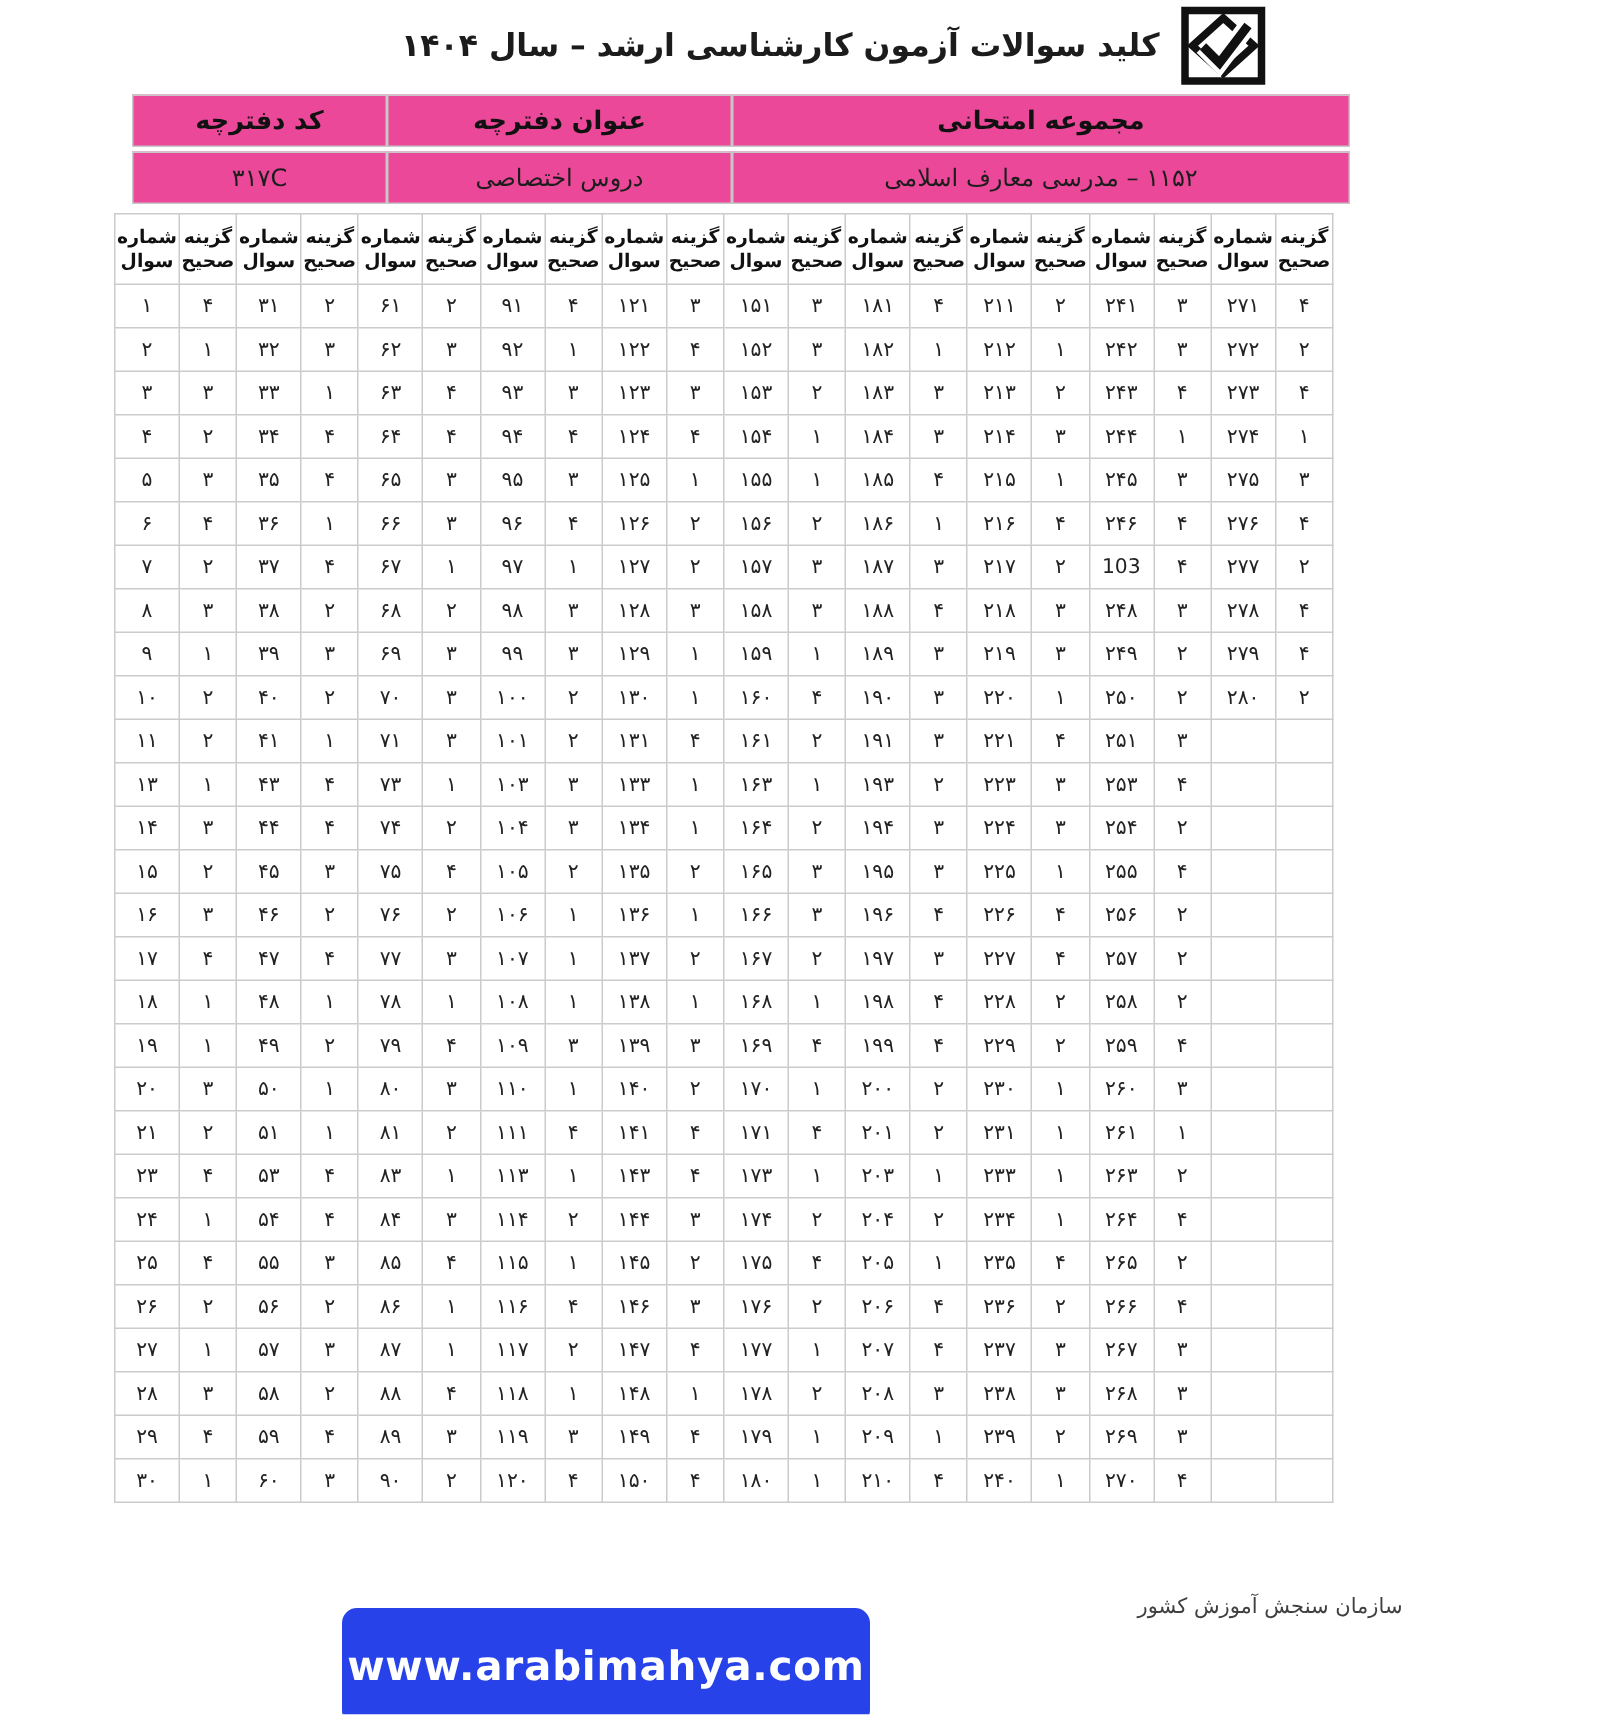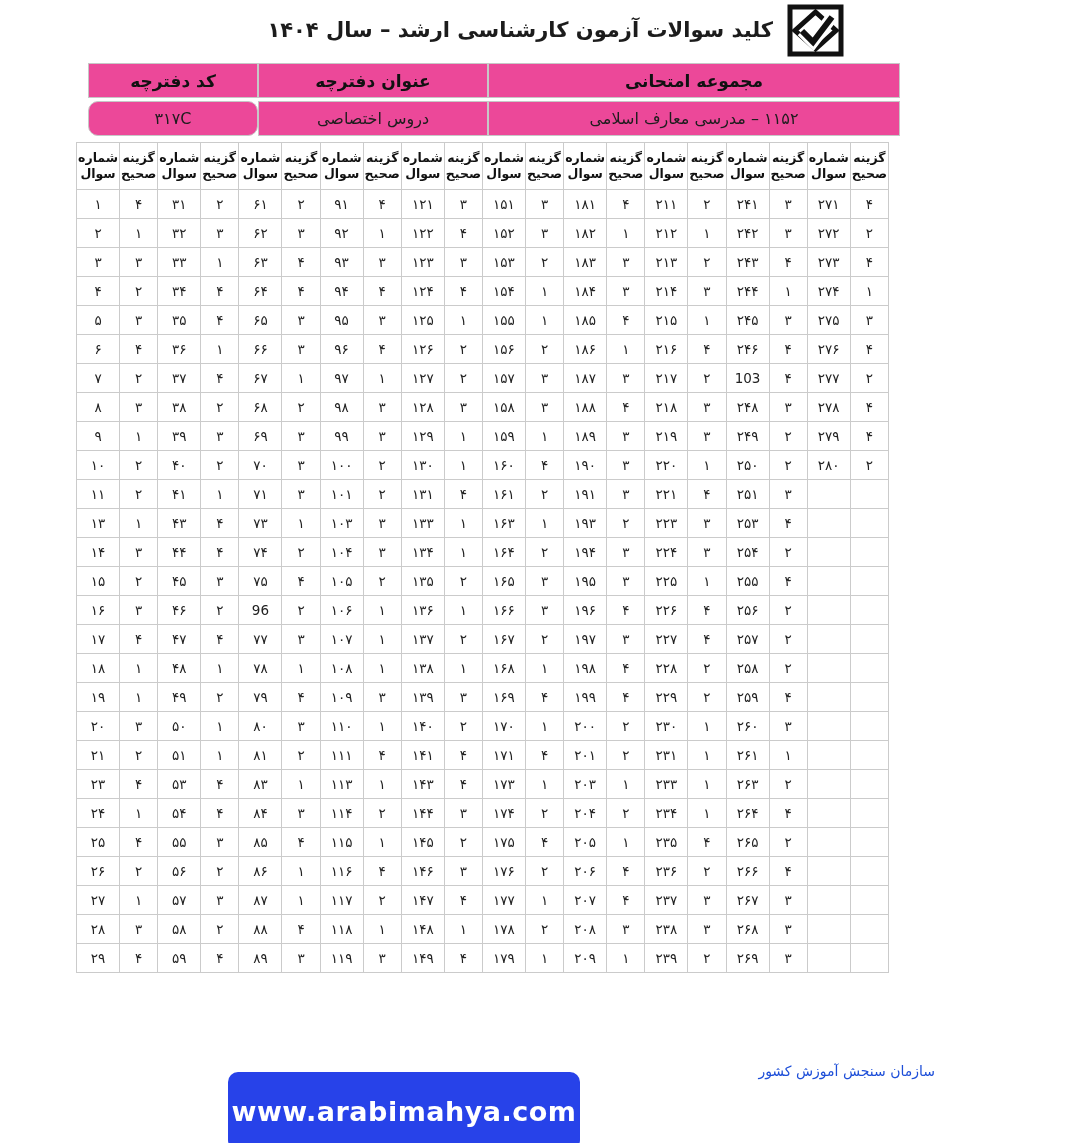--- a/index.html
+++ b/index.html
@@ -18,38 +18,38 @@
   .info-table{
     position:absolute;top:60px;left:88px;width:812px;
     border-collapse:separate;border-spacing:0 3px;table-layout:fixed;direction:rtl;
   }
   .info-table th,.info-table td{
     border:1px solid #c7c7c7;height:33px;text-align:center;vertical-align:middle;
     background:#ec4899;padding:0 4px;
   }
   .info-table th{font-size:17px;font-weight:bold;color:#111;}
   .info-table td{font-size:16px;font-weight:500;color:#1d1d1d;}
-  .ltr-cell{direction:ltr;border-radius:10px;}
+  .ltr-cell{direction:ltr;}
   
   .answer-table{
     position:absolute;top:142px;left:76px;width:813px;
     border-collapse:collapse;table-layout:fixed;direction:ltr;
   }
   .answer-table th,.answer-table td{
     border:1px solid #cbcbcb;text-align:center;vertical-align:middle;background:#fff;padding:0;
   }
   .answer-table thead th{
     height:46px;font-size:12.5px;font-weight:bold;color:#111;line-height:1.3;direction:rtl;
   }
   .answer-table thead th span{display:block;}
   .answer-table tbody td{height:28px;font-size:13.5px;color:#222;}
   
   .footer-org{
     position:absolute;top:1063px;right:140px;font-size:14px;font-weight:500;
-    color:#1d4ed8;direction:rtl;white-space:nowrap;
+    color:#404040;direction:rtl;white-space:nowrap;
   }
   .banner{
     position:absolute;top:1072px;left:228px;width:352px;height:78px;border-radius:10px;
     display:flex;align-items:center;justify-content:center;
     color:#fff;font-weight:bold;font-size:27px;letter-spacing:0.5px;cursor:pointer;
   }
 </style>
 </head>
 <body>
 
@@ -499,21 +499,21 @@
           <td>۲۵۵</td>
           <td>۴</td>
           <td></td>
           <td></td>
         </tr>
         <tr>
           <td>۱۶</td>
           <td>۳</td>
           <td>۴۶</td>
           <td>۲</td>
-          <td>96</td>
+          <td>۷۶</td>
           <td>۲</td>
           <td>۱۰۶</td>
           <td>۱</td>
           <td>۱۳۶</td>
           <td>۱</td>
           <td>۱۶۶</td>
           <td>۳</td>
           <td>۱۹۶</td>
           <td>۴</td>
           <td>۲۲۶</td>
@@ -777,20 +777,42 @@
           <td>۱۴۹</td>
           <td>۴</td>
           <td>۱۷۹</td>
           <td>۱</td>
           <td>۲۰۹</td>
           <td>۱</td>
           <td>۲۳۹</td>
           <td>۲</td>
           <td>۲۶۹</td>
           <td>۳</td>
+          <td></td>
+          <td></td>
+        </tr>
+        <tr>
+          <td>۳۰</td>
+          <td>۱</td>
+          <td>۶۰</td>
+          <td>۳</td>
+          <td>۹۰</td>
+          <td>۲</td>
+          <td>۱۲۰</td>
+          <td>۴</td>
+          <td>۱۵۰</td>
+          <td>۴</td>
+          <td>۱۸۰</td>
+          <td>۱</td>
+          <td>۲۱۰</td>
+          <td>۴</td>
+          <td>۲۴۰</td>
+          <td>۱</td>
+          <td>۲۷۰</td>
+          <td>۴</td>
           <td></td>
           <td></td>
         </tr>
       </tbody>
   </table>
 
   <div class="footer-org">سازمان سنجش آموزش کشور</div>
   <div class="banner" style="background: rgb(39, 66, 233);">
     <span>www.arabimahya.com</span>
   </div>

